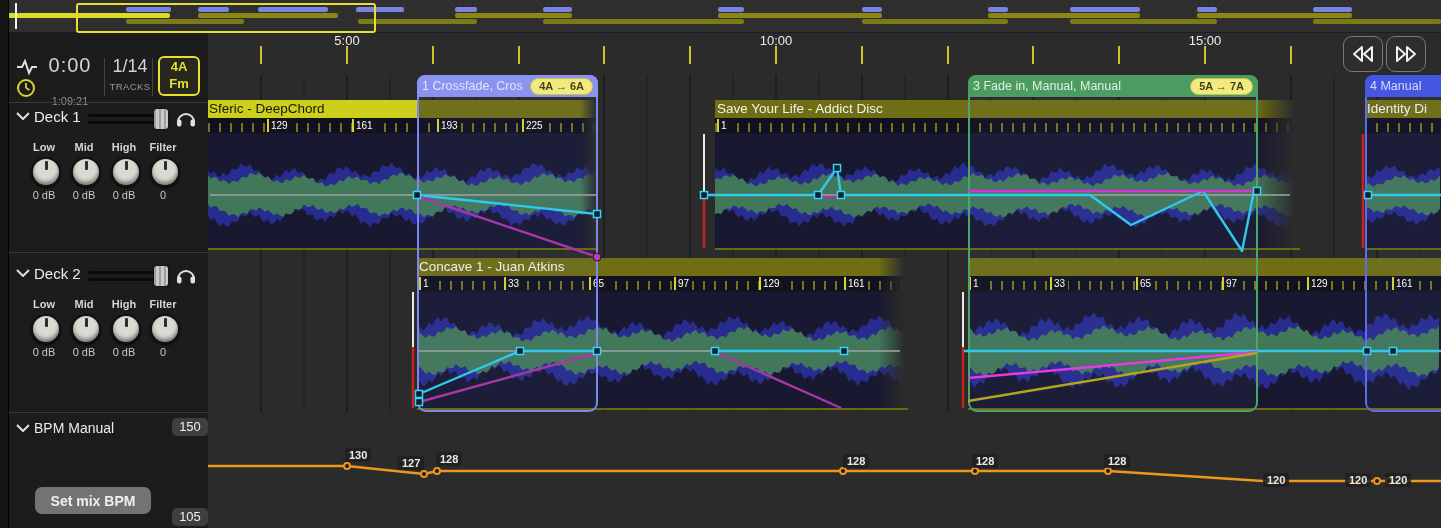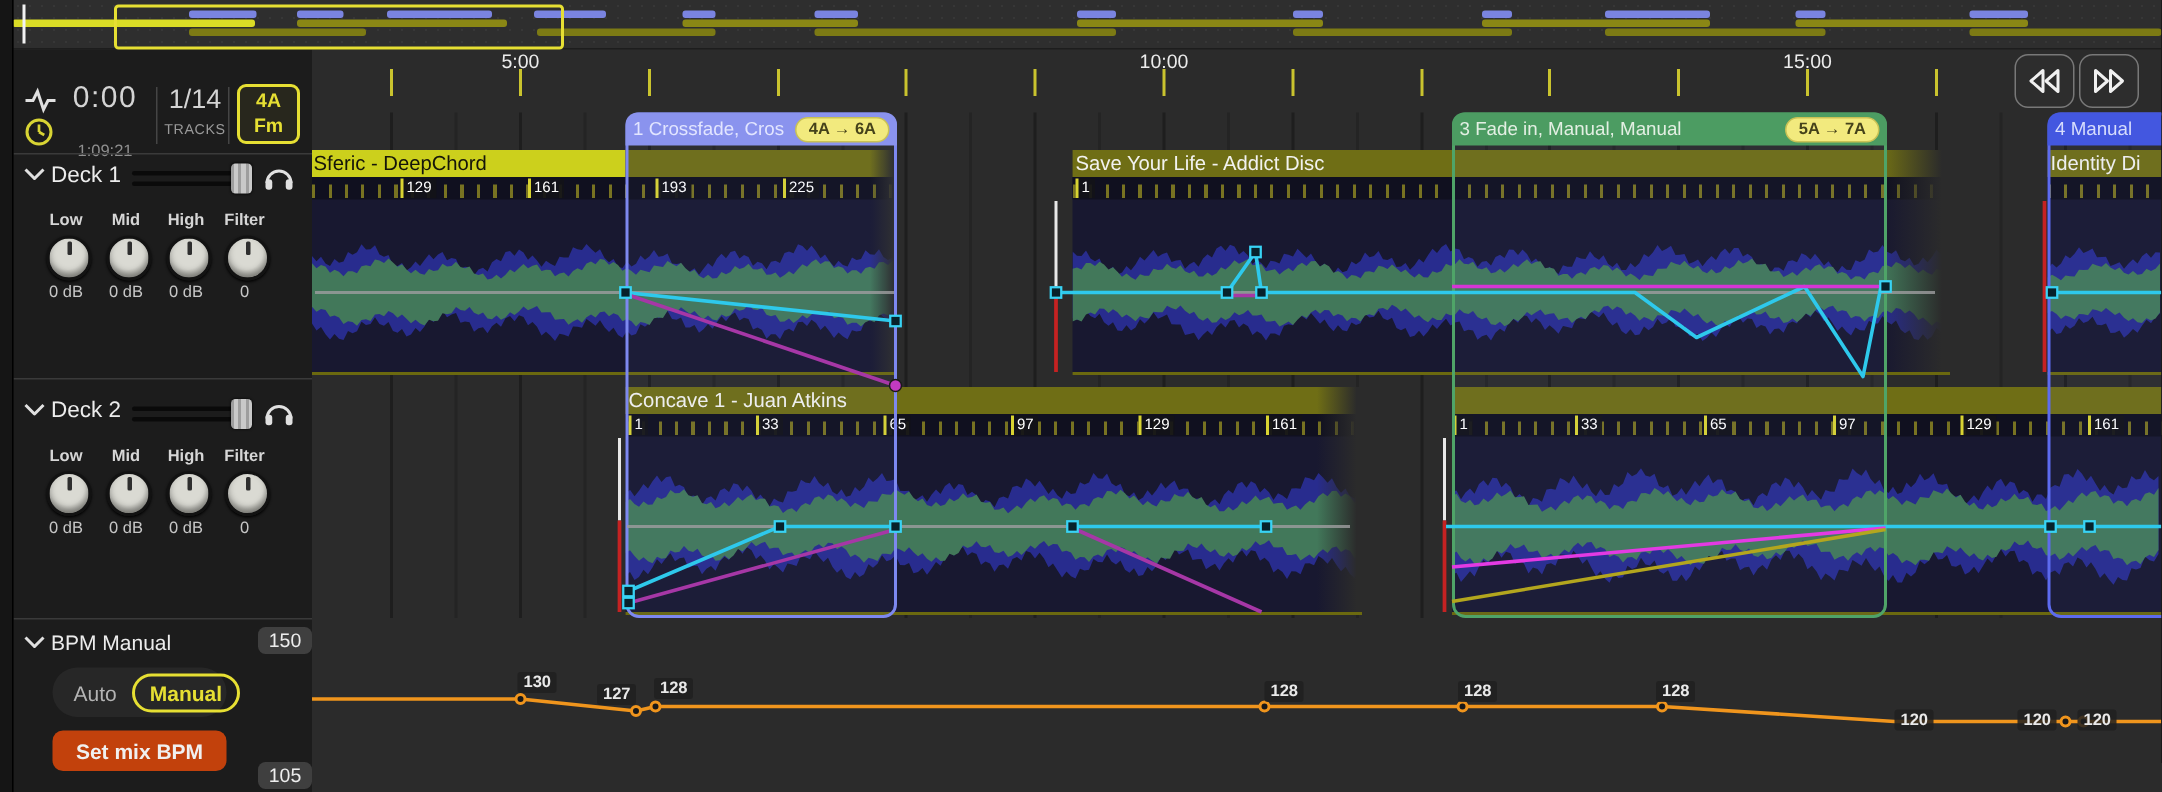--- a/index.html
+++ b/index.html
@@ -39,21 +39,21 @@
   .knob-pt{position:absolute;left:50%;top:2px;width:3px;height:9px;margin-left:-1.5px;background:#2e2e2e;border-radius:1px;}
   .knob-val{position:absolute;font-size:11px;color:#c6c6c6;text-align:center;width:44px;}
   .bpm-title{position:absolute;left:26px;top:388px;font-size:14px;color:#ececec;}
   .chip{position:absolute;left:164px;width:36px;height:18px;background:#3f3f3f;border-radius:5px;
         color:#ededed;font-size:13px;text-align:center;line-height:18px;}
   .toggle{position:absolute;left:27px;top:413px;width:116px;height:33px;background:#272727;border-radius:17px;
           display:flex;align-items:center;padding:0 4px;box-sizing:border-box;}
   .toggle-auto{color:#b3b3b3;font-size:14px;padding:0 10px;cursor:pointer;}
   .toggle-manual{color:#e6df33;font-size:14px;font-weight:bold;border:2px solid #e6df33;border-radius:14px;
                  padding:3px 10px;cursor:pointer;}
-  .setbpm{position:absolute;left:27px;top:455px;width:116px;height:27px;background:#c2410c;border:none;border-radius:7px;
+  .setbpm{position:absolute;left:27px;top:455px;width:116px;height:27px;background:#737373;border:none;border-radius:7px;
           color:#f0f0f0;font-size:14px;font-weight:bold;font-family:"Liberation Sans",sans-serif;cursor:pointer;}
   
   .ruler-label{position:absolute;top:33px;transform:translateX(-50%);font-size:13px;color:#ececec;z-index:2;}
   .ruler-tick{position:absolute;top:46px;width:2px;height:18px;background:#c9c32e;z-index:2;}
   .tbtn{position:absolute;top:36px;width:38px;height:34px;background:#2d2d2d;border:1px solid #787878;border-radius:9px;
         display:flex;align-items:center;justify-content:center;z-index:8;cursor:pointer;}
   
   .grid-v{position:absolute;z-index:1;}
   .track{position:absolute;background:#181830;z-index:2;border-bottom:2px solid #6b690f;box-sizing:border-box;}
   .track-hdr{position:absolute;top:0;height:18px;}
@@ -209,24 +209,20 @@
           <div class="knob-val" style="left: 133px; top: 81px;">0</div>
         </div>
       </div>
     <div class="hdiv" style="top:220px"></div>
     <div class="hdiv" style="top:380px"></div>
     <svg class="icon" style="left:8px;top:392px" width="14" height="8">
       <polyline points="1,1 7,7 13,1" fill="none" stroke="#e0e0e0" stroke-width="2"></polyline>
     </svg>
     <div class="bpm-title">BPM Manual</div>
     <div class="chip" style="top:386px">150</div>
-    <div class="toggle">
-      <span class="toggle-auto">Auto</span>
-      <span class="toggle-manual">Manual</span>
-    </div>
     <button class="setbpm">Set mix BPM</button>
     <div class="chip" style="top:476px">105</div>
   </div>
 
   <div class="tbtn" style="left:1343px">
     <svg width="24" height="18">
       <path d="M11,2 L3,9 L11,16 Z" fill="none" stroke="#f0f0f0" stroke-width="2" stroke-linejoin="round"></path>
       <path d="M21,2 L13,9 L21,16 Z" fill="none" stroke="#f0f0f0" stroke-width="2" stroke-linejoin="round"></path>
     </svg>
   </div>

